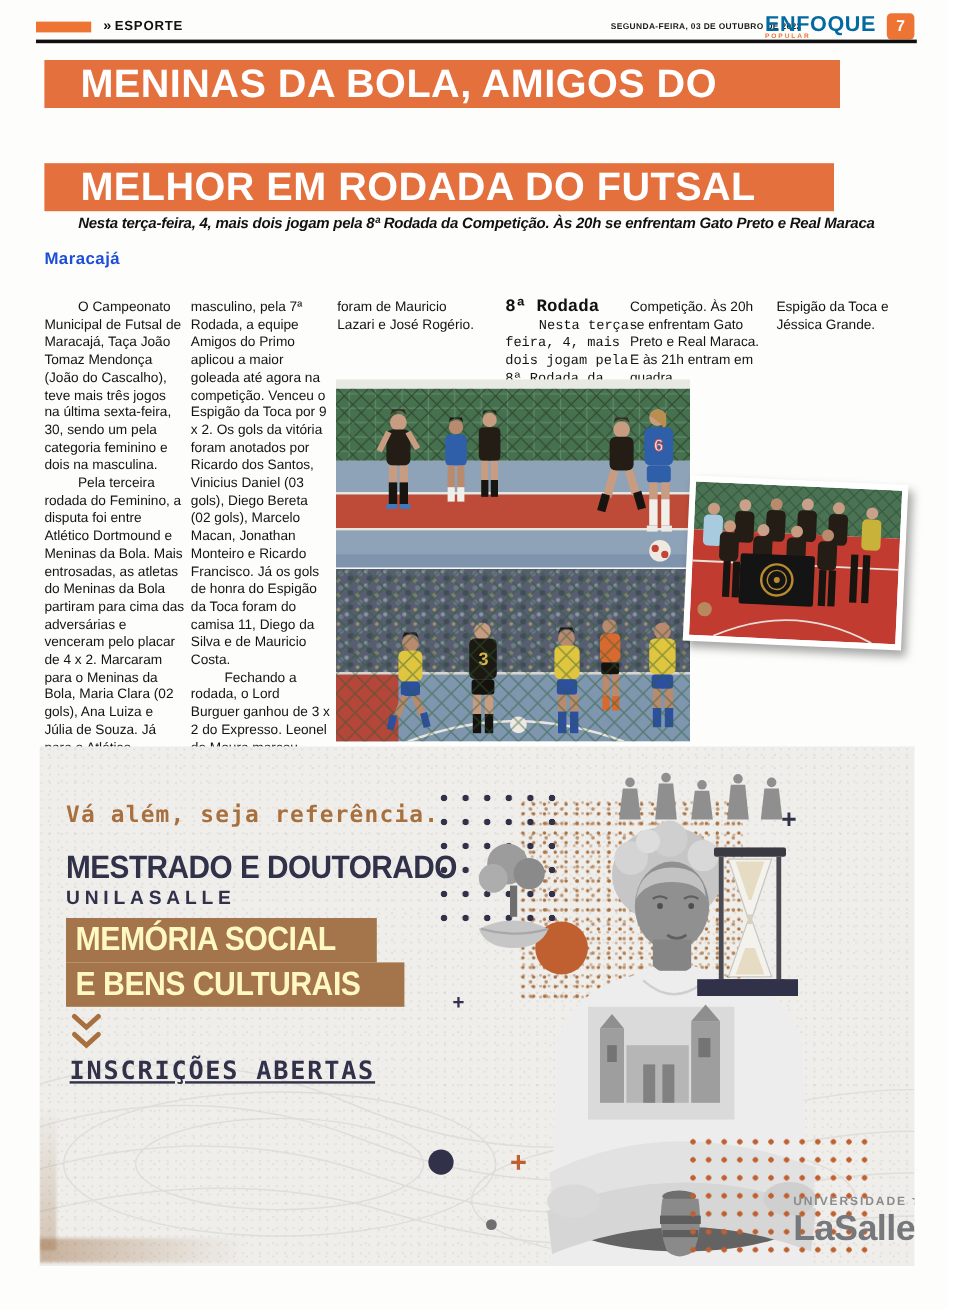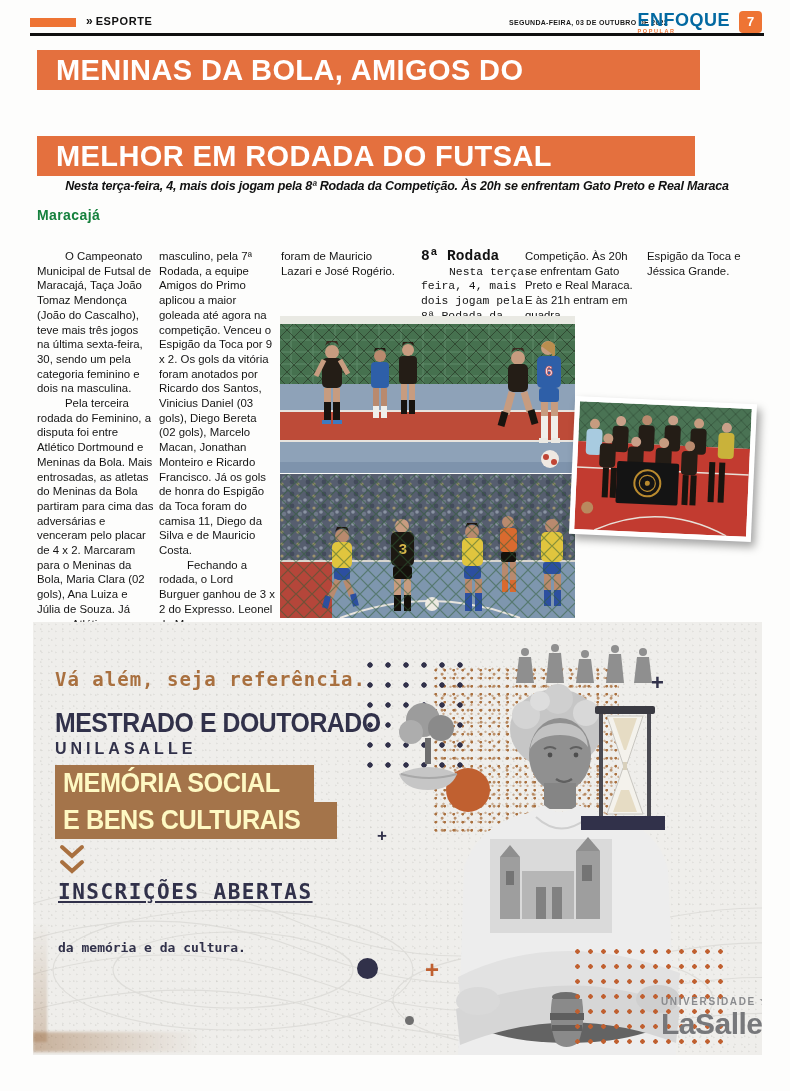--- a/index.html
+++ b/index.html
@@ -14,28 +14,28 @@
   .hdr-date { position:absolute; right:122px; top:19px; font-size:7px; font-weight:bold; color:#1A1A1A; letter-spacing:.3px; }
   .brand { position:absolute; right:60px; top:11px; line-height:1; text-align:left; }
   .brand .b1 { font-size:18px; font-weight:bold; color:#0369a1; letter-spacing:.5px; }
   .brand .b2 { font-size:5.5px; font-weight:bold; color:#EE7434; letter-spacing:1.6px; }
   .pagenum { position:absolute; right:28px; top:11px; width:23px; height:22px; background:#EE7434; border-radius:4px;
              color:#fff; font-size:13px; font-weight:bold; text-align:center; line-height:22px; }
   .hdr-rule { position:absolute; left:30px; top:33px; width:734px; height:3px; background:#0F0F0F; }
 
   
   .hl { position:absolute; left:37px; height:40px; background:#E4703E; color:#fff;
-        font-weight:800; font-size:29px; line-height:40px; padding-left:19px; letter-spacing:.4px; white-space:nowrap; }
+        font-weight:800; font-size:33px; line-height:40px; padding-left:30px; letter-spacing:.4px; white-space:nowrap; }
   .hl1 { top:50px; width:663px; }
   .hl2 { top:93px; width:680px; }
   .hl3 { top:136px; width:658px; }
   .subhead { position:absolute; left:0; top:179px; width:794px; text-align:center;
              font-size:12.5px; font-weight:bold; font-style:italic; color:#111; letter-spacing:-.2px; }
 
-  .kicker { position:absolute; left:37px; top:207px; font-size:14px; font-weight:bold; color:#15803d; letter-spacing:.4px; }
+  .kicker { position:absolute; left:37px; top:207px; font-size:14px; font-weight:bold; color:#1d4ed8; letter-spacing:.4px; }
 
   
   .col { position:absolute; top:249px; width:117px; font-size:11.4px; line-height:14.7px; color:#141414; }
   .col p + p { margin-top:0; }
   .indent { text-indent:28px; }
   .c1 { left:37px; } .c2 { left:159px; } .c3 { left:281px; } .c4 { left:421px;font-family:Liberation Mono, monospace; } .c5 { left:525px; } .c6 { left:647px; }
   .rodada-h { font-size:14.5px; font-weight:bold; margin-bottom:1px; color:#111; }
 
   
   .photo { position:absolute; display:block; }
@@ -469,21 +469,20 @@
     <div class="ad-title"><span>MESTRADO E DOUTORADO</span></div>
     <div class="ad-subtitle">UNILASALLE</div>
     <div class="ad-bar bar1"><span>MEMÓRIA SOCIAL</span></div>
     <div class="ad-bar bar2"><span>E BENS CULTURAIS</span></div>
     <svg class="chevdown" width="26" height="34" viewBox="0 0 26 34">
       <path d="M3 3 L13 12 L23 3" stroke="#A9703F" stroke-width="4" fill="none" stroke-linecap="round"></path>
       <path d="M3 18 L13 27 L23 18" stroke="#A9703F" stroke-width="4" fill="none" stroke-linecap="round"></path>
     </svg>
     <div class="ad-cta">INSCRIÇÕES ABERTAS</div>
     <div class="ad-note">
-      <div>da memória e da cultura.</div>
     </div>
 
     <div class="lasalle">
       <div>
         <span class="u">UNIVERSIDADE</span><span class="star">★</span>
       </div>
       <div class="n">LaSalle</div>
     </div>
   </div>
 

